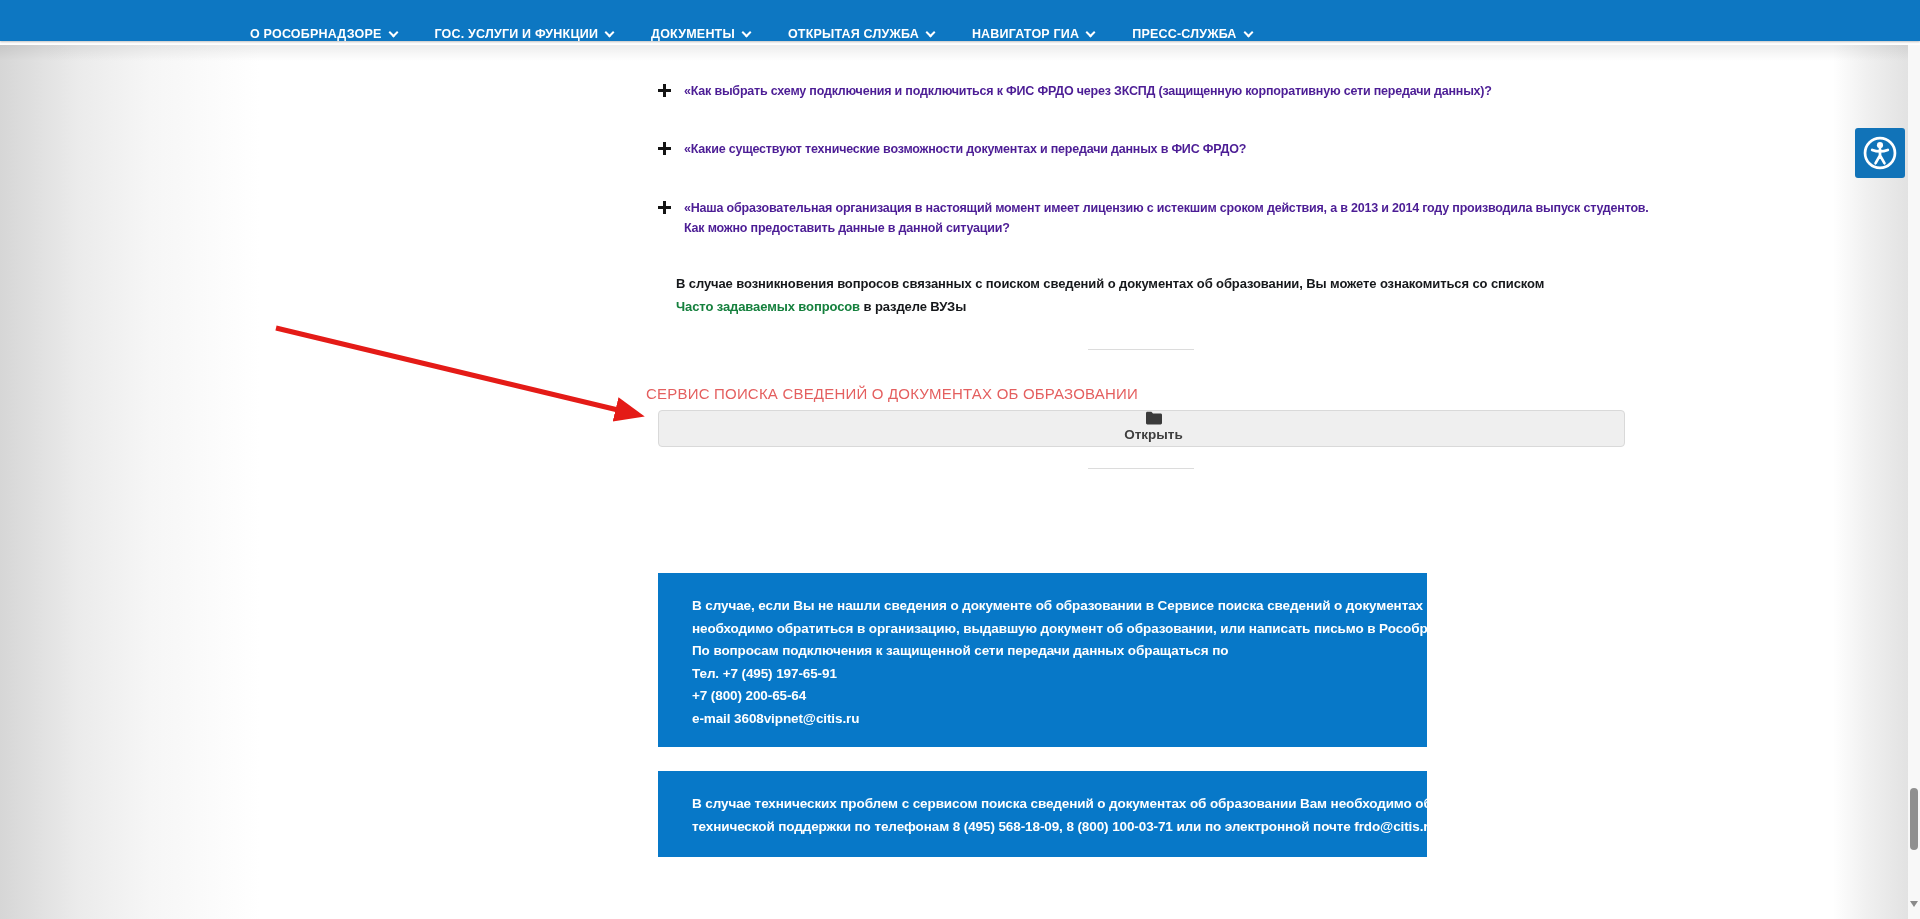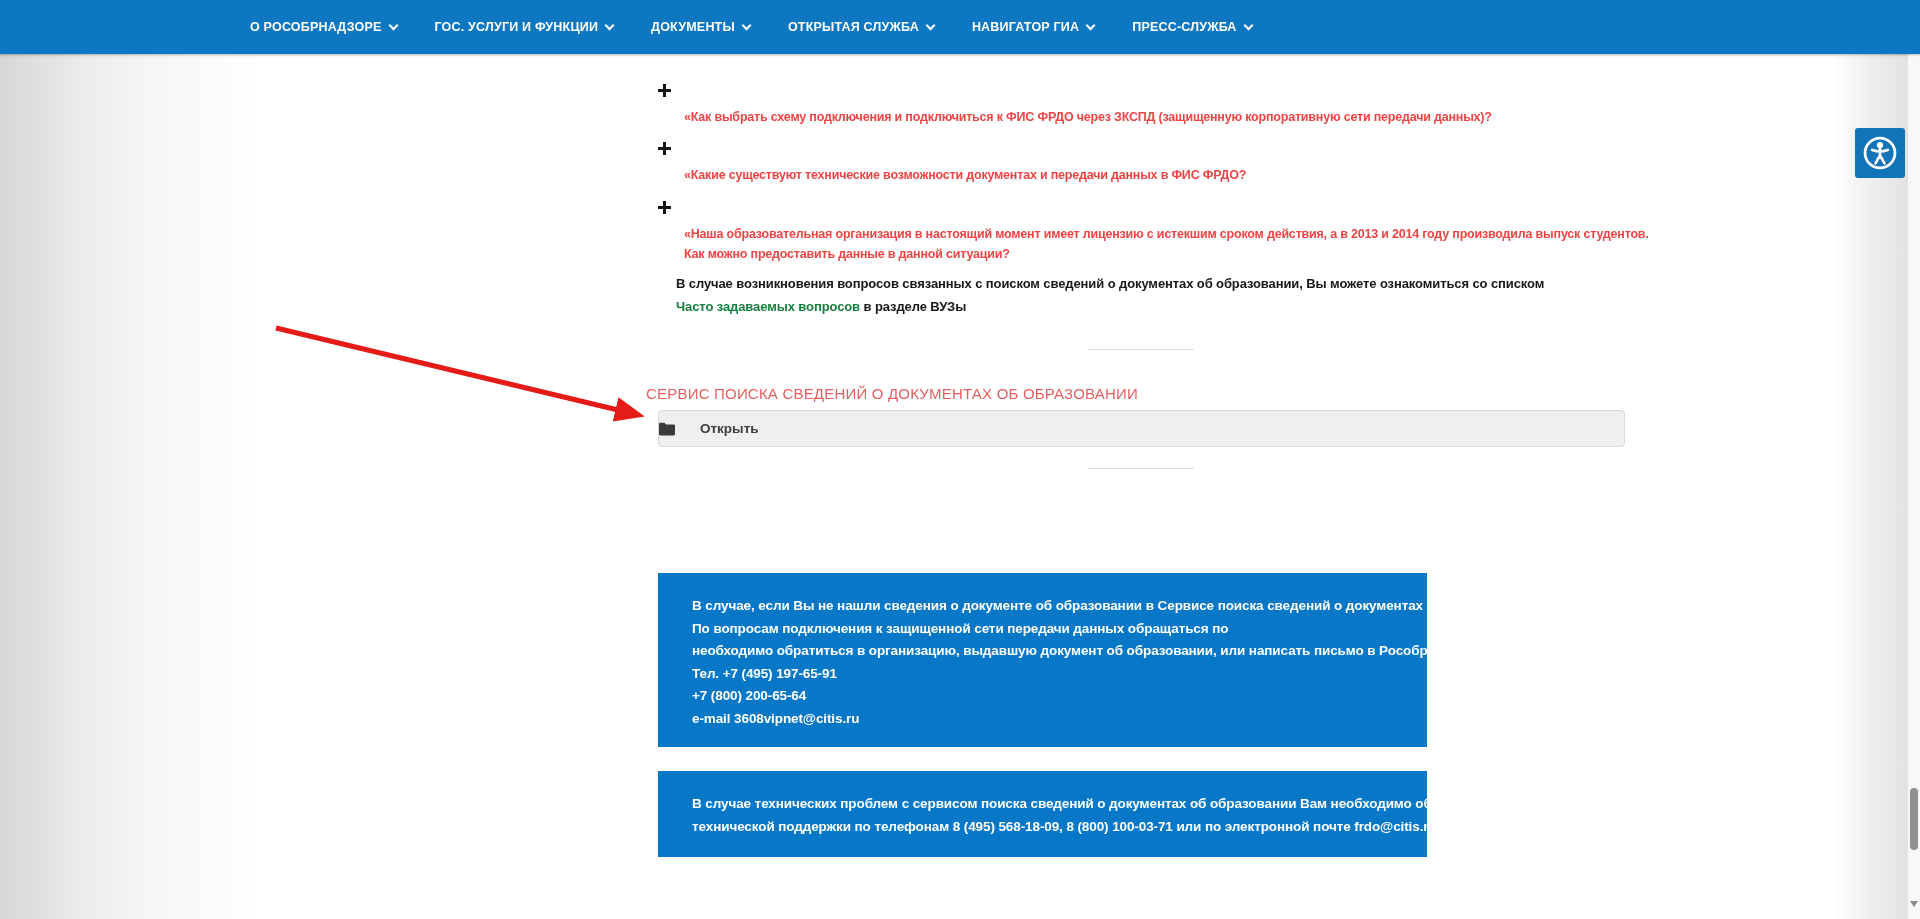--- a/index.html
+++ b/index.html
@@ -16,59 +16,59 @@
   .gutter-right {
     position:absolute; right:12px; top:45px; bottom:0; width:75px;
     background:linear-gradient(to left,#e2e2e2 0,#f0f0f0 55%,#ffffff 100%);
   }
   .nav-shadow {
     position:absolute; left:0; right:12px; top:45px; height:16px;
     background:linear-gradient(to bottom,rgba(0,0,0,.07),rgba(0,0,0,0));
   }
   
   .navbar {
-    position:absolute; left:0; top:0; width:1920px; height:54px;
-    background:#0d77c2; display:flex; align-items:center;
+    position:absolute; left:0; top:0; width:1920px; height:41px;
+    background:#0d77c2; display:flex; align-items:flex-end;
     padding-left:250px; column-gap:38px; z-index:5;
     box-shadow:0 1px 2px rgba(0,0,0,.25);
   }
   .nav-item {
     display:flex; align-items:center; gap:8px; cursor:pointer;
     color:#ffffff; font-size:12.5px; font-weight:bold; letter-spacing:.2px;
     white-space:nowrap;
   }
   .chev {
     width:7px; height:7px; border-right:2px solid #fff; border-bottom:2px solid #fff;
     transform:rotate(45deg); margin-top:-4px;
   }
   
   .faq-row { position:absolute; left:658px; width:1000px; display:flex; gap:13px; cursor:pointer; }
   .plus-icon { position:relative; width:13px; height:13px; margin-top:3px; flex:0 0 13px; }
   .plus-icon::before { content:""; position:absolute; left:5px; top:0; width:3px; height:13px; background:#141414; }
   .plus-icon::after  { content:""; position:absolute; top:5px; left:0; width:13px; height:3px; background:#141414; }
-  .faq-text { font-size:12.5px; font-weight:bold; color:#ef4444; line-height:20px; letter-spacing:-0.2px;margin-top:26px; }
+  .faq-text { font-size:12.5px; font-weight:bold; color:#4c1d95; line-height:20px; letter-spacing:-0.2px; }
   .line { white-space:nowrap; }
   
   .intro {
     position:absolute; left:658px; top:272px; width:967px;
     font-size:13px; font-weight:bold; color:#16181b; line-height:23px; letter-spacing:-0.1px;margin-left:18px;
   }
   .intro a { color:#15803d; text-decoration:none; cursor:pointer; }
   
   .divider { position:absolute; left:1088px; width:106px; height:1px; background:#dcdcdc; }
   
   .service-heading {
     position:absolute; left:646px; top:385px; width:967px; text-align:left;
     color:#e45f5f; font-size:15px; letter-spacing:.2px; white-space:nowrap;
   }
   
   .open-bar {
     position:absolute; left:658px; top:410px; width:967px; height:37px;
     background:#efefef; border:1px solid #d9d9d9; border-radius:4px;
-    display:flex; align-items:center; gap:25px; padding-left:0; cursor:pointer;
+    display:flex; align-items:center; gap:2px; padding-left:24px; cursor:pointer;flex-direction:column;
   }
   .open-label { font-size:13.5px; font-weight:bold; color:#3f3f3f; }
   
   .info-box {
     position:absolute; left:658px; width:769px; background:#0778c8; color:#ffffff;
     padding:22px 34px 0 34px; font-size:13.5px; font-weight:bold; letter-spacing:-0.1px;
   }
   .info-box .line { line-height:22.5px; }
   #info-primary { top:573px; height:174px; }
   #info-support { top:771px; height:86px; }
@@ -167,22 +167,22 @@
     <svg width="16" height="14" viewBox="0 0 16 14">
       <path d="M0 2.2 C0 1.4 0.6 0.8 1.4 0.8 L5.4 0.8 L7 2.6 L14.6 2.6 C15.4 2.6 16 3.2 16 4 L16 12 C16 12.8 15.4 13.4 14.6 13.4 L1.4 13.4 C0.6 13.4 0 12.8 0 12 Z" fill="#3a3a3a"></path>
     </svg>
     <span class="open-label">Открыть</span>
   </div>
 
   <div class="divider" style="top:468px"></div>
 
   <div class="info-box" id="info-primary">
     <div class="line">В случае, если Вы не нашли сведения о документе об образовании в Сервисе поиска сведений о документах об образовании, Вам</div>
+    <div class="line">необходимо обратиться в организацию, выдавшую документ об образовании, или написать письмо в Рособрнадзор.</div>
     <div class="line">По вопросам подключения к защищенной сети передачи данных обращаться по</div>
-    <div class="line">необходимо обратиться в организацию, выдавшую документ об образовании, или написать письмо в Рособрнадзор.</div>
     <div class="line">Тел. +7 (495) 197-65-91</div>
     <div class="line">+7 (800) 200-65-64</div>
     <div class="line">e-mail 3608vipnet@citis.ru</div>
   </div>
 
   <div class="info-box" id="info-support">
     <div class="line">В случае технических проблем с сервисом поиска сведений о документах об образовании Вам необходимо обратиться в службу</div>
     <div class="line">технической поддержки по телефонам  8 (495) 568-18-09, 8 (800) 100-03-71 или по электронной почте frdo@citis.ru.</div>
   </div>
 

